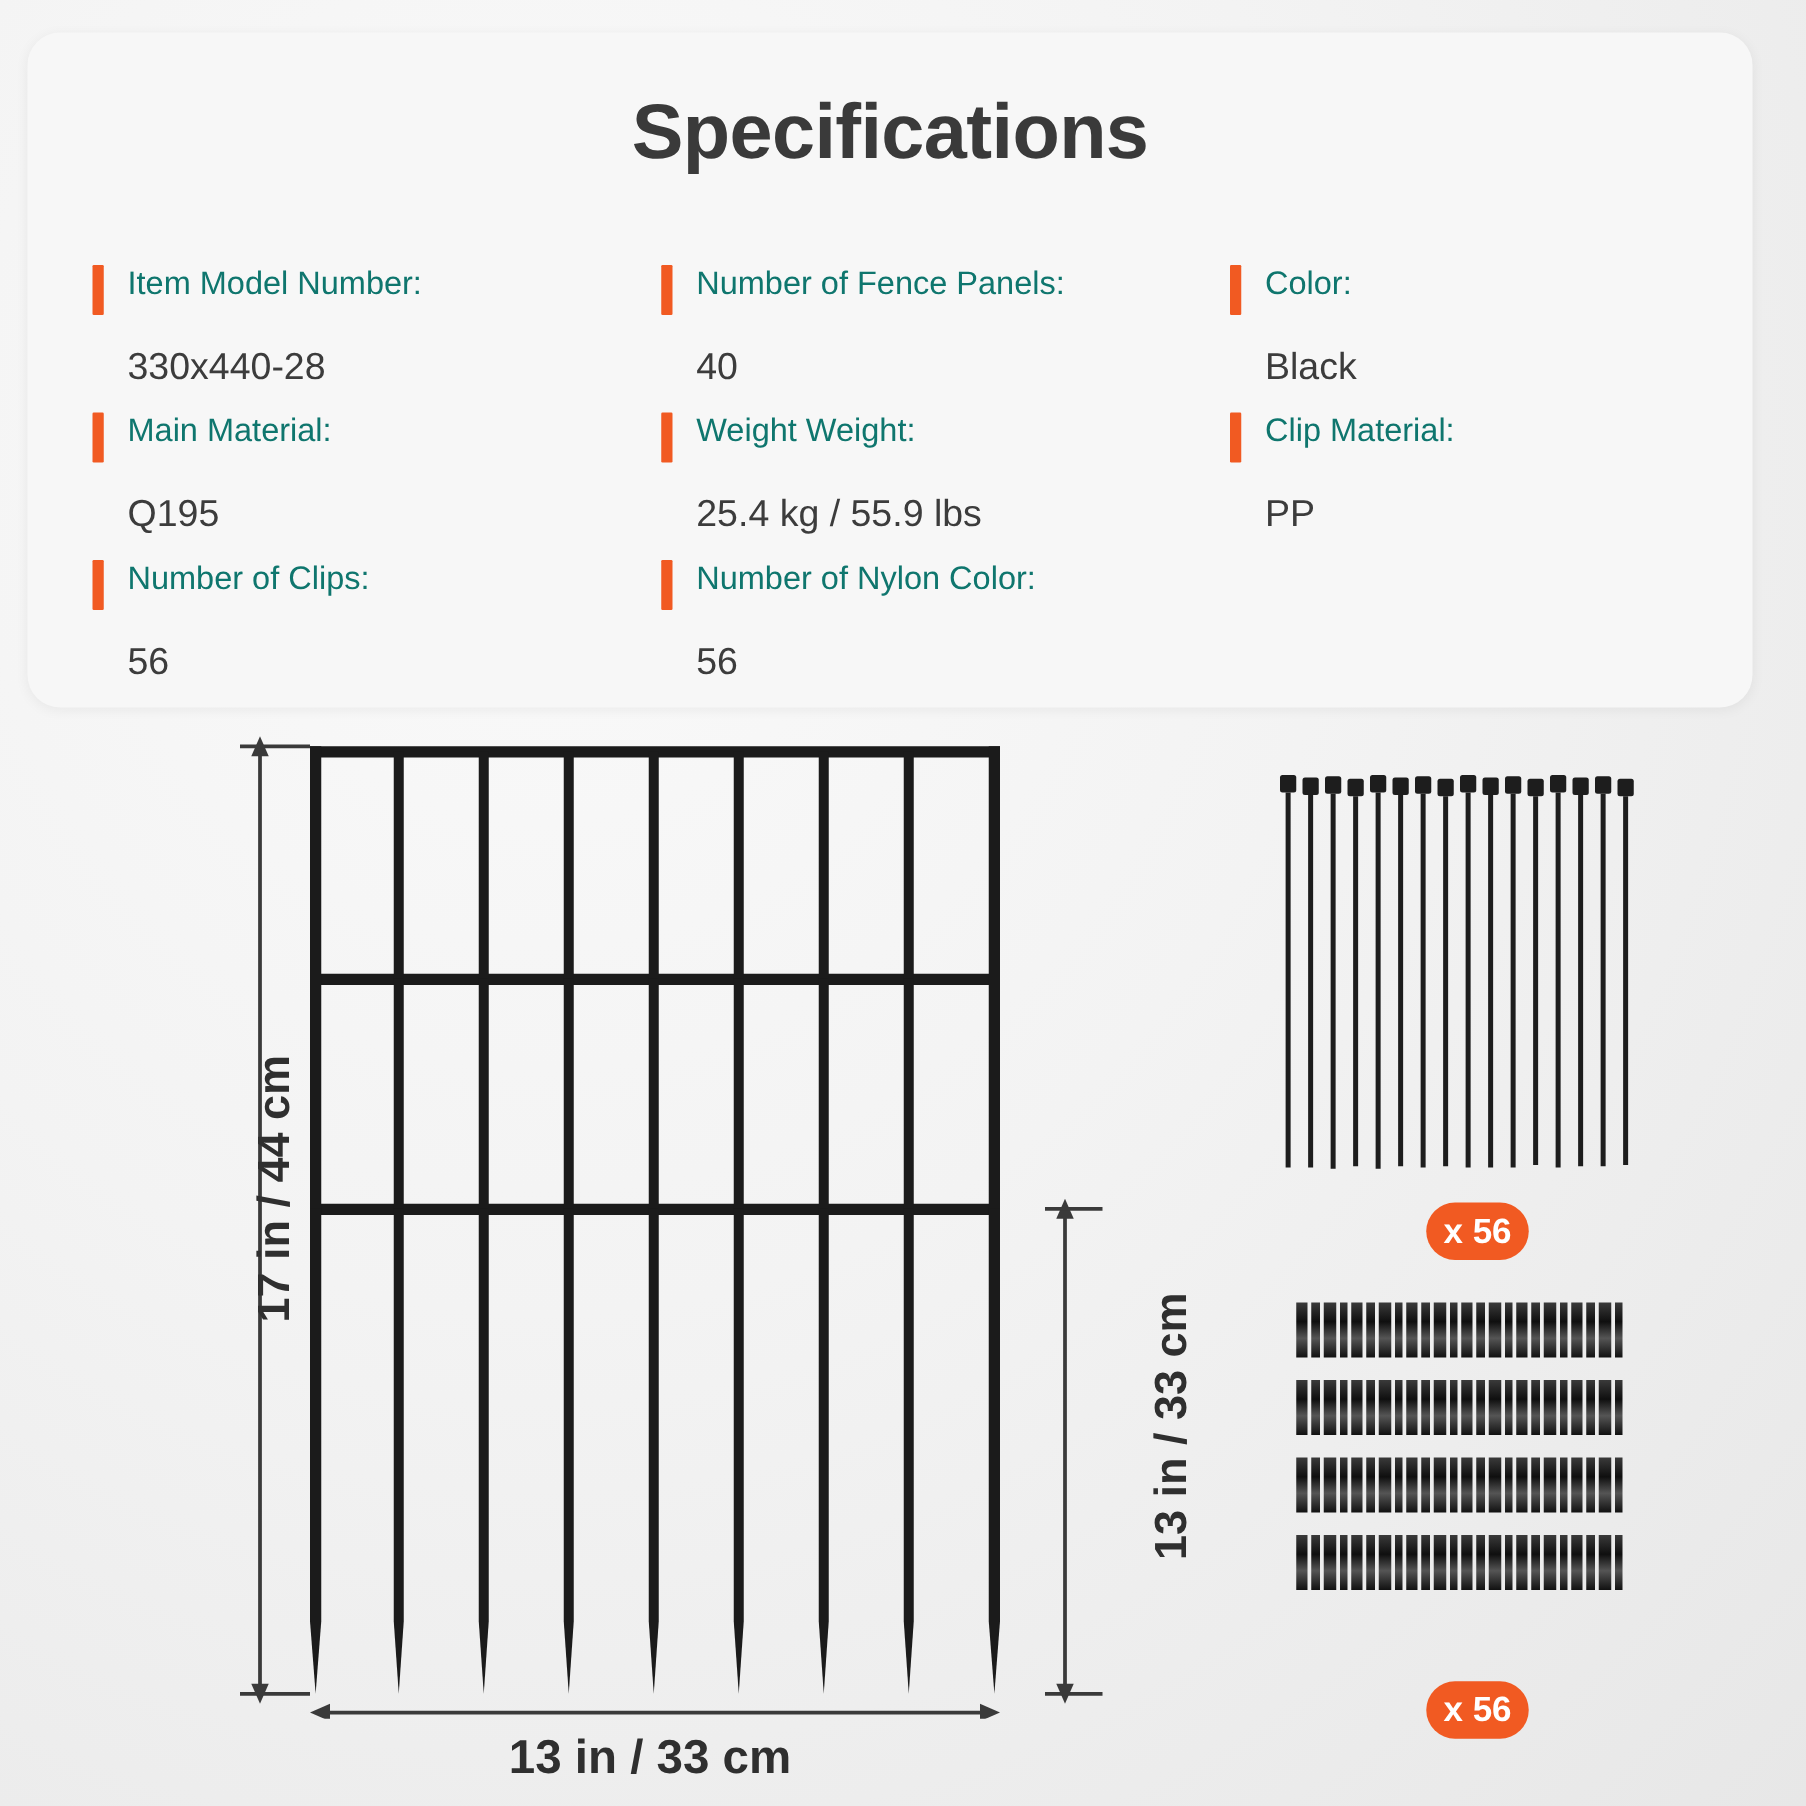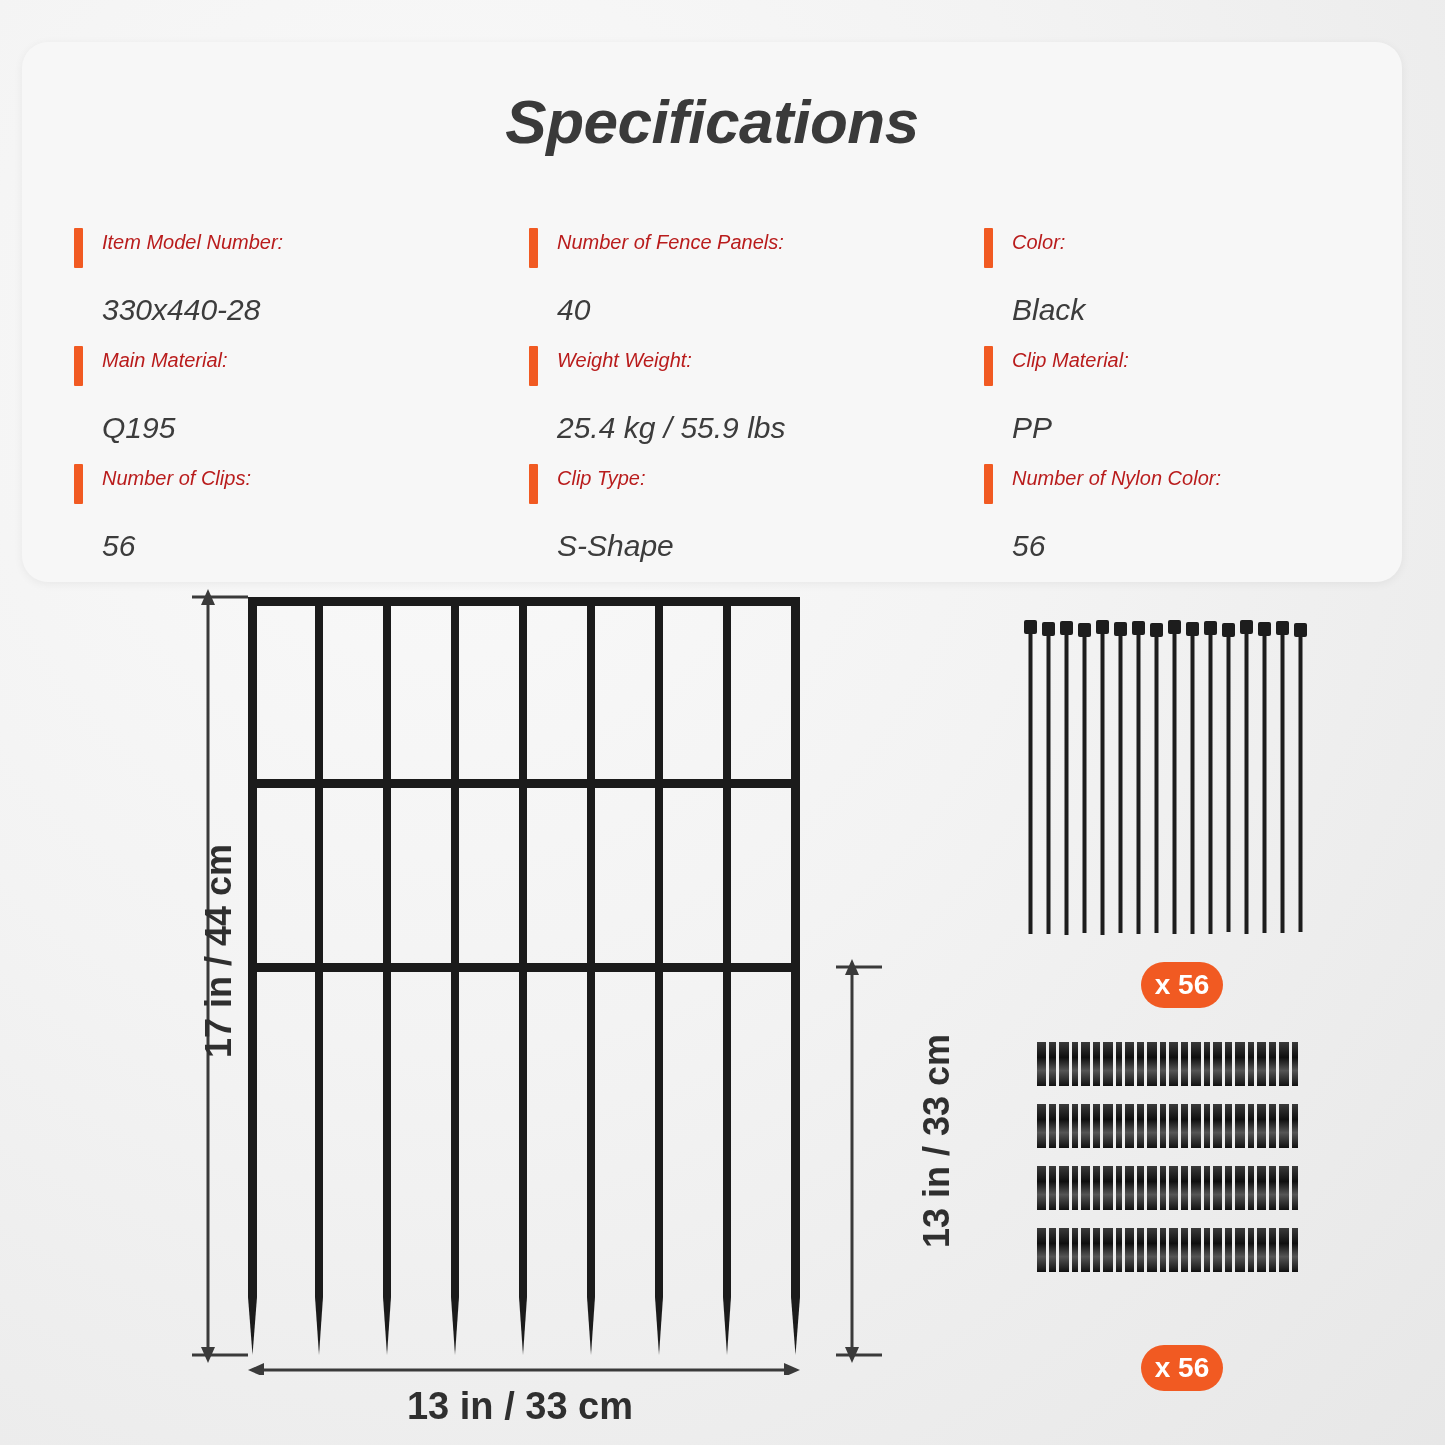--- a/index.html
+++ b/index.html
@@ -18,27 +18,26 @@
     width: 1445px;
     height: 1445px;
     background: radial-gradient(ellipse at 30% 25%, #fafafa 0%, #f3f3f3 45%, #e7e7e7 100%);
     overflow: hidden;
   }
 
   
   #spec-card {
     position: absolute;
     left: 22px;
-    top: 42px;
+    top: 26px;
     width: 1380px;
     height: 540px;
     background: #f7f7f7;
     border-radius: 26px;
     box-shadow: 0 2px 10px rgba(0,0,0,0.06);
-    font-style: italic;
   }
   #spec-title {
     text-align: center;
     font-size: 62px;
     font-weight: bold;
     color: #3a3a3a;
     letter-spacing: -0.5px;
     padding-top: 44px;
     margin: 0;
   }
@@ -58,22 +57,22 @@
   .spec-bar {
     position: absolute;
     left: 0;
     top: 6px;
     width: 9px;
     height: 40px;
     background: #f15a22;
     border-radius: 1px;
   }
   .spec-label {
-    font-size: 20px;
-    color: #b91c1c;
+    font-size: 26px;
+    color: #0f766e;
     line-height: 40px;
     white-space: nowrap;
   }
   .spec-value {
     font-size: 30px;
     color: #3c3c3c;
     line-height: 40px;
     margin-top: 28px;
     white-space: nowrap;
   }
@@ -195,25 +194,20 @@
         <div class="spec-label">Clip Material:</div>
         <div class="spec-value">PP</div>
       </div>
 
       <div class="spec-item">
         <span class="spec-bar"></span>
         <div class="spec-label">Number of Clips:</div>
         <div class="spec-value">56</div>
       </div>
 
-      <div class="spec-item">
-        <span class="spec-bar"></span>
-        <div class="spec-label">Clip Type:</div>
-        <div class="spec-value">S-Shape</div>
-      </div>
 
       <div class="spec-item">
         <span class="spec-bar"></span>
         <div class="spec-label">Number of Nylon Color:</div>
         <div class="spec-value">56</div>
       </div>
 
     </div>
   </div>
 

